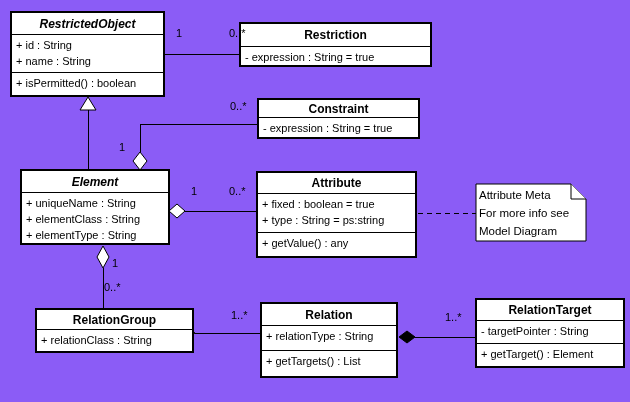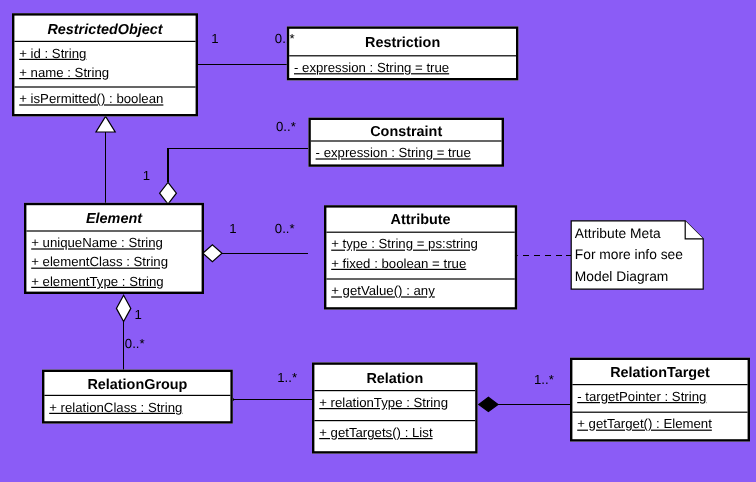--- a/index.html
+++ b/index.html
@@ -49,21 +49,20 @@
     align-items: center;
     justify-content: center;
     overflow: hidden;
   }
   .uml-title.abstract { font-style: italic; }
   .compartment {
     border-top: 1px solid #000000;
     box-sizing: border-box;
     padding: 2px 16px 0 4px;
     overflow: hidden;
-    text-decoration: underline;
   }
   .member {
     font-size: 11px;
     line-height: 16px;
     white-space: nowrap;
     color: #000000;
   }
   .mult {
     position: absolute;
     font-size: 11px;
@@ -156,25 +155,25 @@
 
   <div class="uml-class" style="left:20px;top:169px;width:150px;height:76px">
     <div class="uml-title abstract" style="height:21px">Element</div>
     <div class="compartment" style="height:51px">
       <div class="member">+ uniqueName : String</div>
       <div class="member">+ elementClass : String</div>
       <div class="member">+ elementType : String</div>
     </div>
   </div>
 
-  <div class="uml-class" style="left:270px;top:171px;width:161px;height:87px">
+  <div class="uml-class" style="left:256px;top:171px;width:161px;height:87px">
     <div class="uml-title" style="height:20px">Attribute</div>
     <div class="compartment" style="height:39px">
+      <div class="member">+ fixed : boolean = true</div>
       <div class="member">+ type : String = ps:string</div>
-      <div class="member">+ fixed : boolean = true</div>
     </div>
     <div class="compartment" style="height:24px">
       <div class="member">+ getValue() : any</div>
     </div>
   </div>
 
   <div class="uml-class" style="left:35px;top:308px;width:159px;height:45px">
     <div class="uml-title" style="height:19px">RelationGroup</div>
     <div class="compartment" style="height:22px">
       <div class="member">+ relationClass : String</div>

